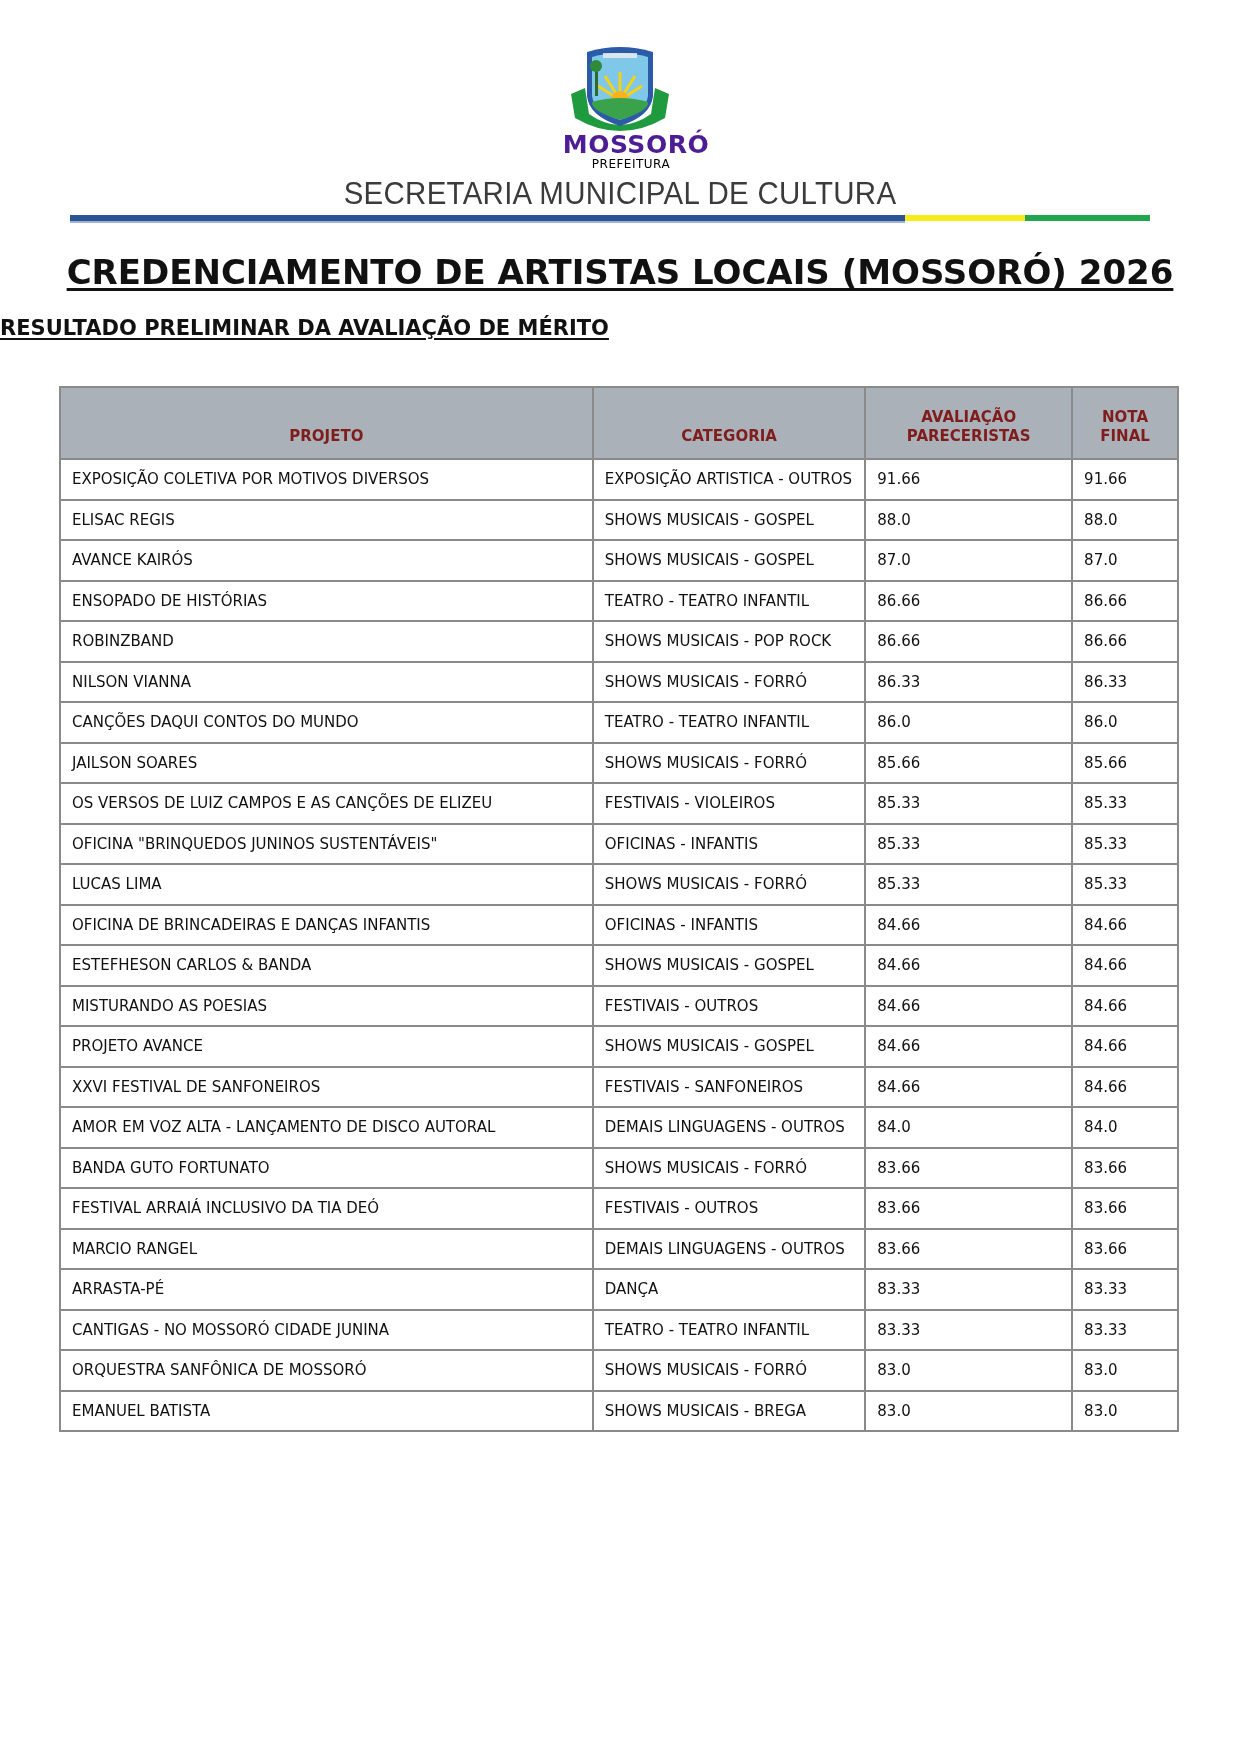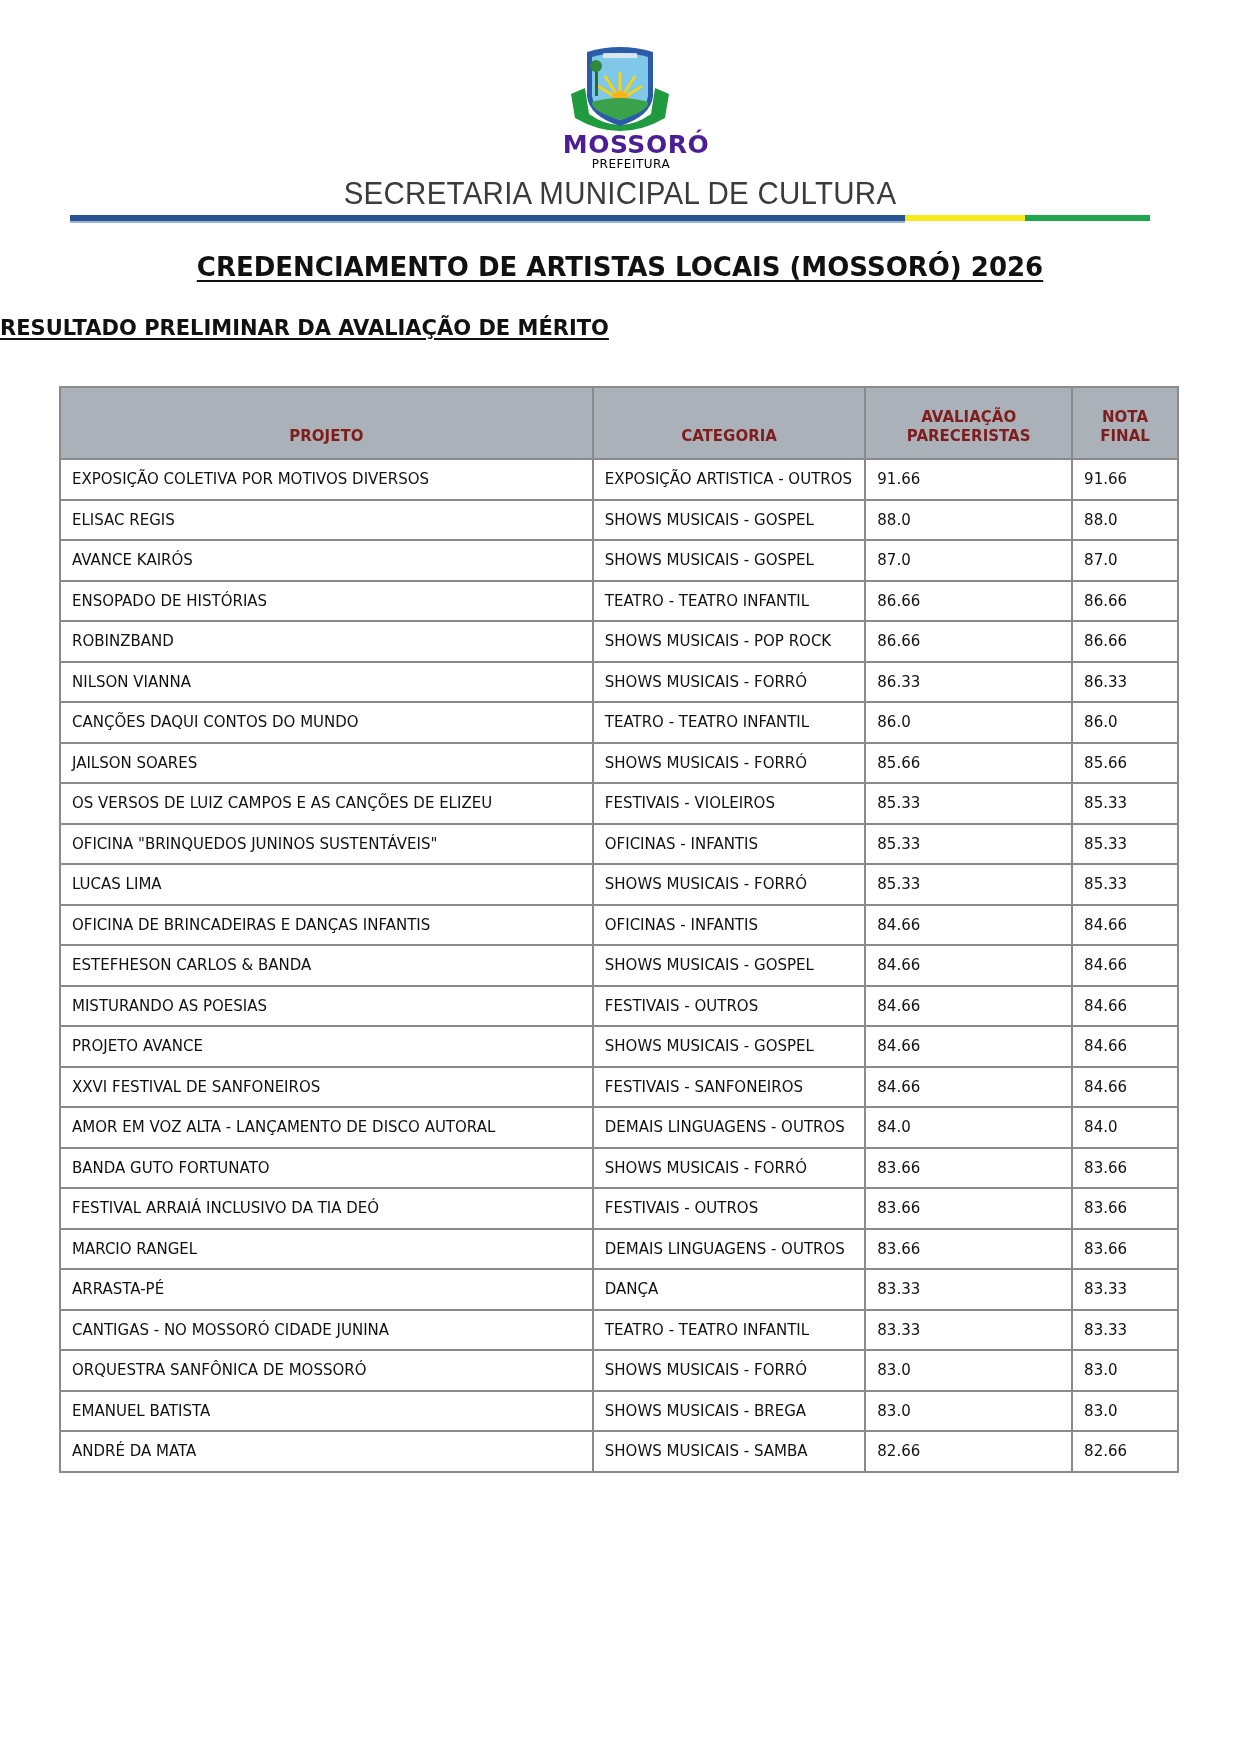--- a/index.html
+++ b/index.html
@@ -8,21 +8,21 @@
   .crest { position: absolute; left: 565px; top: 44px; width: 110px; height: 88px; }
   .brand { position: absolute; left: 0; width: 1240px; text-align: center; font-family: "DejaVu Sans", sans-serif; }
   .brand-name { top: 130px; font-size: 25px; font-weight: bold; color: #4c1d95; letter-spacing: 0.5px; margin-left: 16px; }
   .brand-sub { top: 157px; font-size: 12px; color: #000000; letter-spacing: 0.5px; margin-left: 11px; }
   .secretaria { position: absolute; left: 0; width: 1240px; top: 176px; text-align: center; font-family: "Liberation Sans", sans-serif; font-size: 31px; color: #3b3b3b; letter-spacing: 0.3px; transform: scaleX(0.95); }
   .stripe { position: absolute; top: 215px; height: 6px; }
   .stripe.blue { left: 70px; width: 835px; background: #2b5592; border-bottom: 2px solid #9cb3d6; }
   .stripe.yellow { left: 905px; width: 120px; background: #f5ec1a; }
   .stripe.green { left: 1025px; width: 125px; background: #21a54f; }
 
-  .title { position: absolute; left: 0; width: 1240px; top: 252px; text-align: center; font-size: 26px; font-weight: bold; text-decoration: underline; text-underline-offset: 4px; color: #111; }
+  .title { position: absolute; left: 0; width: 1240px; top: 252px; text-align: center; font-size: 34px; font-weight: bold; text-decoration: underline; text-underline-offset: 4px; color: #111; }
   .subtitle { position: absolute; left: 0; width: 1240px; top: 316px; font-size: 21px; font-weight: bold; text-decoration: underline; text-underline-offset: 3px; color: #111; }
 
   table.results { position: absolute; left: 59px; top: 386px; width: 1120px; border-collapse: collapse; font-size: 15px; }
   table.results th, table.results td { border: 2px solid #8a8a8a; }
   table.results th { background: #abb1b9; height: 58px; font-weight: bold; font-size: 15px; text-align: center; vertical-align: bottom; padding: 0 6px 12px 6px; line-height: 19px; color: #7f1d1d; }
   table.results td { height: 38.5px; padding: 0 0 0 11px; vertical-align: middle; color: #111; }
   col.c1 { width: 534px; } col.c2 { width: 273px; } col.c3 { width: 207px; } col.c4 { width: 106px; }
 </style>
 </head>
 <body>
@@ -212,20 +212,14 @@
         <td>SHOWS MUSICAIS - FORRÓ</td>
         <td>83.0</td>
         <td>83.0</td>
       </tr>
       <tr>
         <td>EMANUEL BATISTA</td>
         <td>SHOWS MUSICAIS - BREGA</td>
         <td>83.0</td>
         <td>83.0</td>
       </tr>
-      <tr>
-        <td>ANDRÉ DA MATA</td>
-        <td>SHOWS MUSICAIS - SAMBA</td>
-        <td>82.66</td>
-        <td>82.66</td>
-      </tr>
     </tbody>
 </table>
 
 </body></html>

